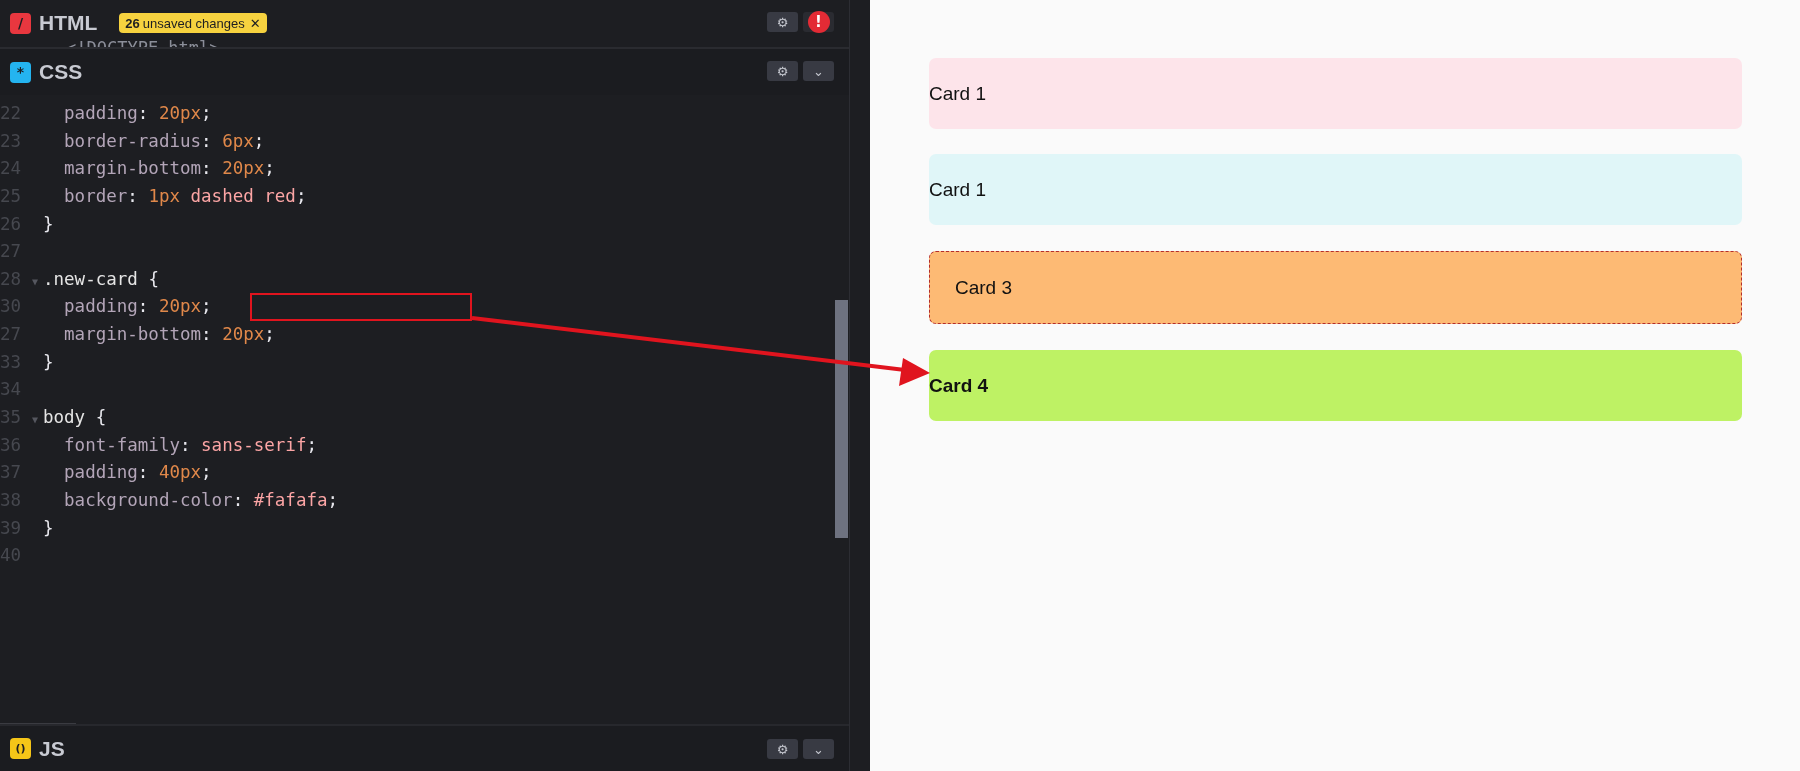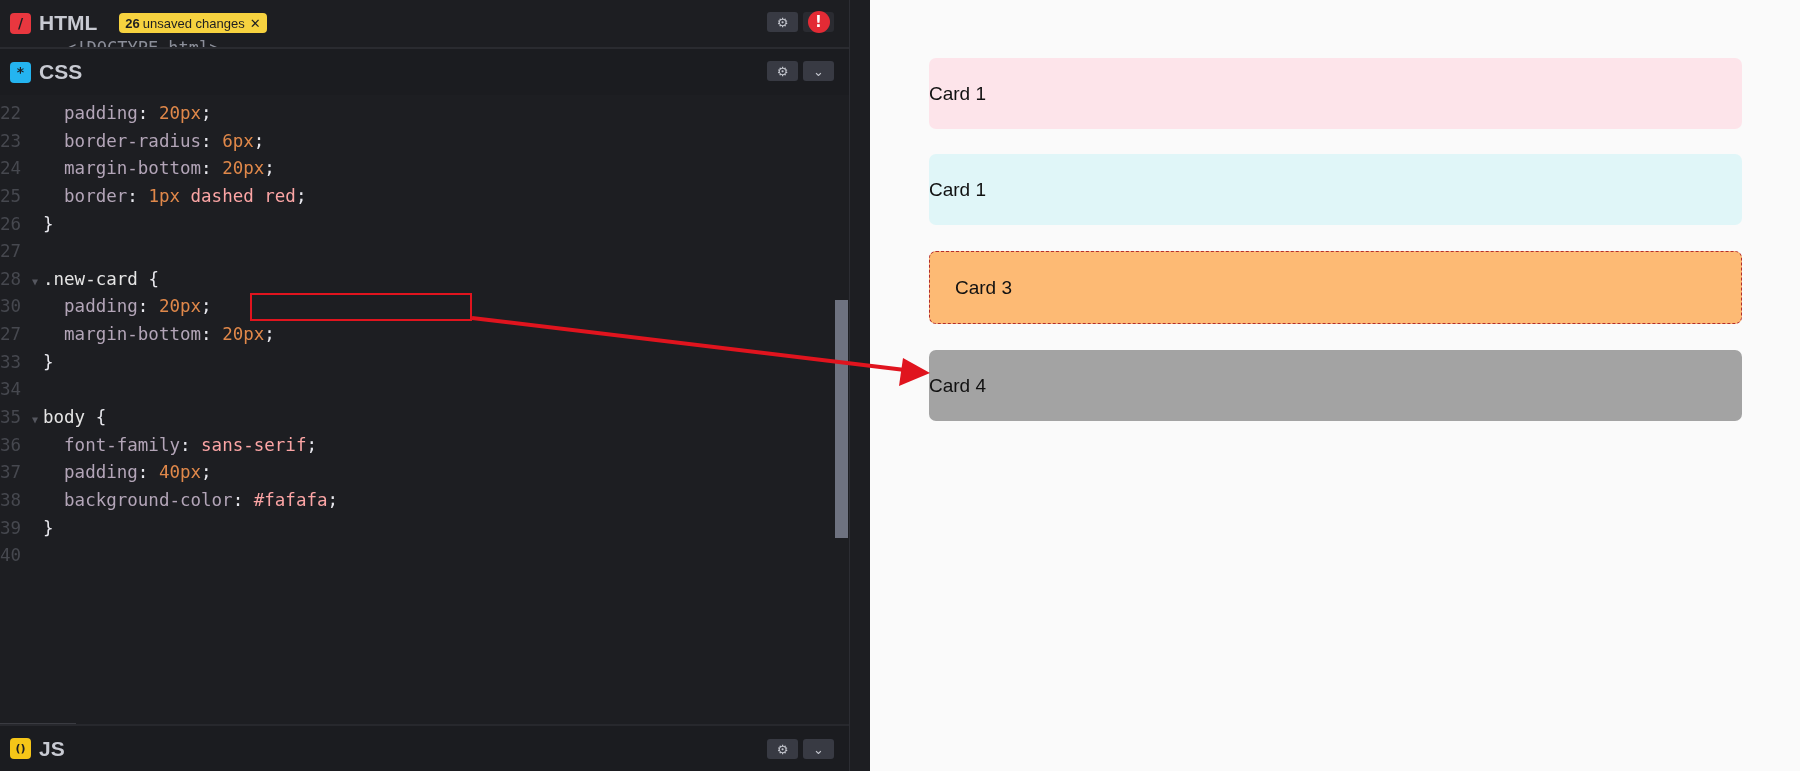--- a/index.html
+++ b/index.html
@@ -49,21 +49,21 @@
 
   .scrollbar { position: absolute; left: 835px; top: 300px; width: 13px; height: 238px; background: #6e7280; }
 
   .highlight-box { position: absolute; left: 250px; top: 293px; width: 222px; height: 28px; border: 2.5px solid #e0141e; }
   .arrow { position: absolute; left: 0; top: 0; width: 1800px; height: 771px; pointer-events: none; }
 
   .card { position: absolute; left: 929px; width: 813px; height: 71px; border-radius: 7px; display: flex; align-items: center; color: #111; font-size: 19px; }
   .card1 { top: 58px; background: #fde4ea; }
   .card2 { top: 154px; background: #e0f6f8; }
   .card3 { top: 251px; height: 73px; background: #fdba74; border: 1.5px dashed #b42c2c; padding-left: 25px; }
-  .card4 { top: 350px; background: #a3a3a3; }
+  .card4 { top: 350px; background: #bef264; font-weight: bold; }
 </style>
 </head>
 <body>
 
 <div class="editor">
   <div class="top-strip"></div>
 
   <div class="pane-header hdr-html">
     <div class="title">
       <span class="lang-icon">/</span>

